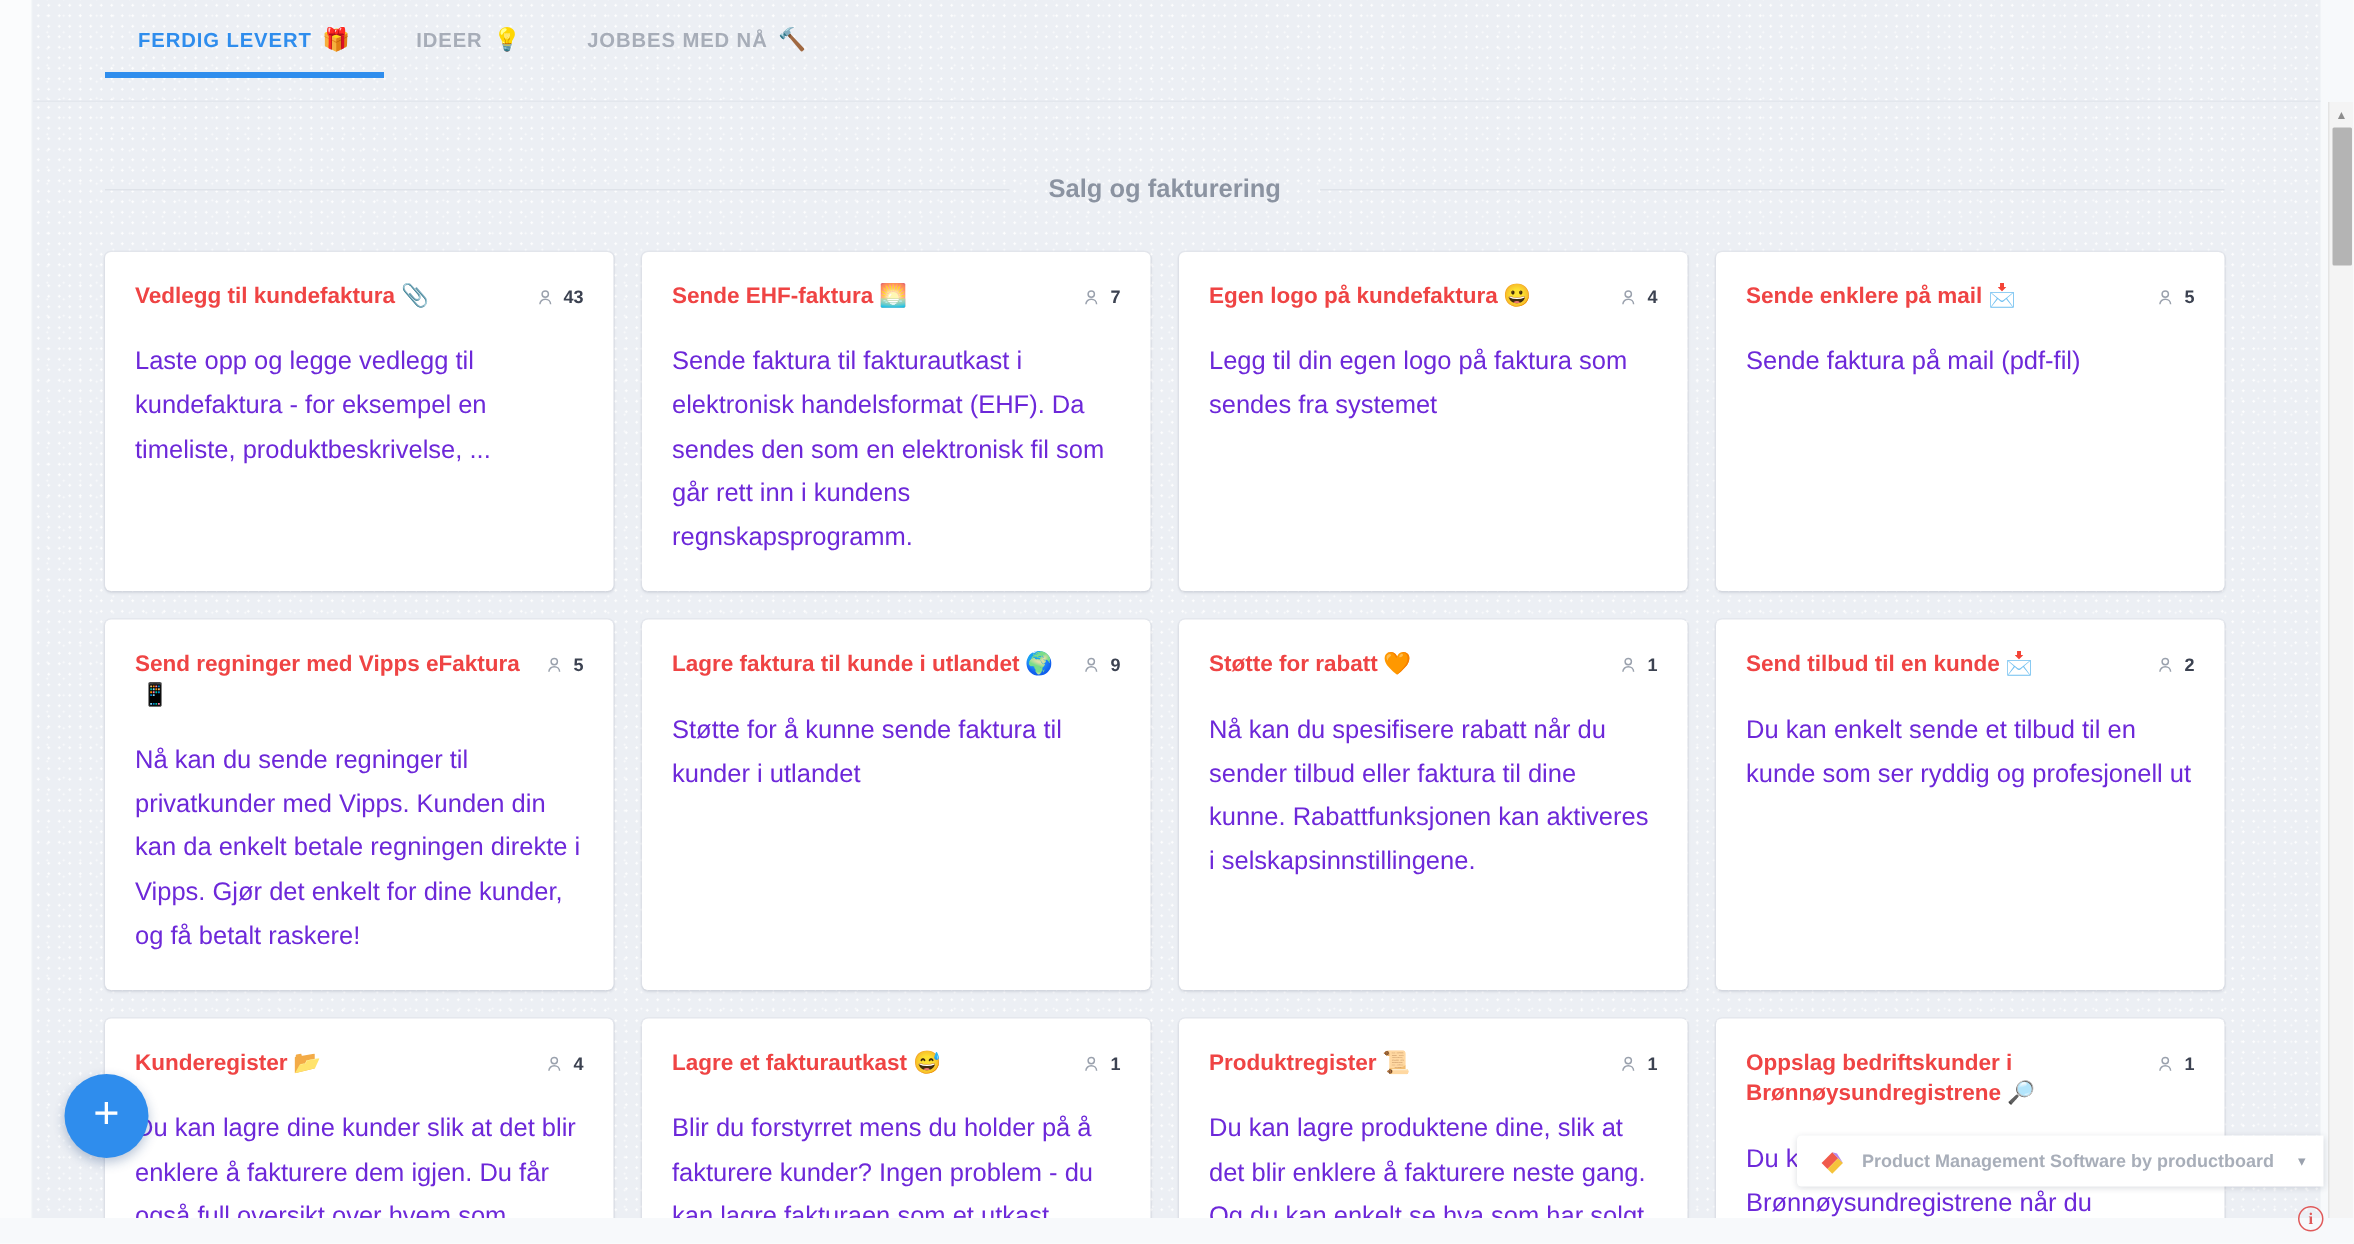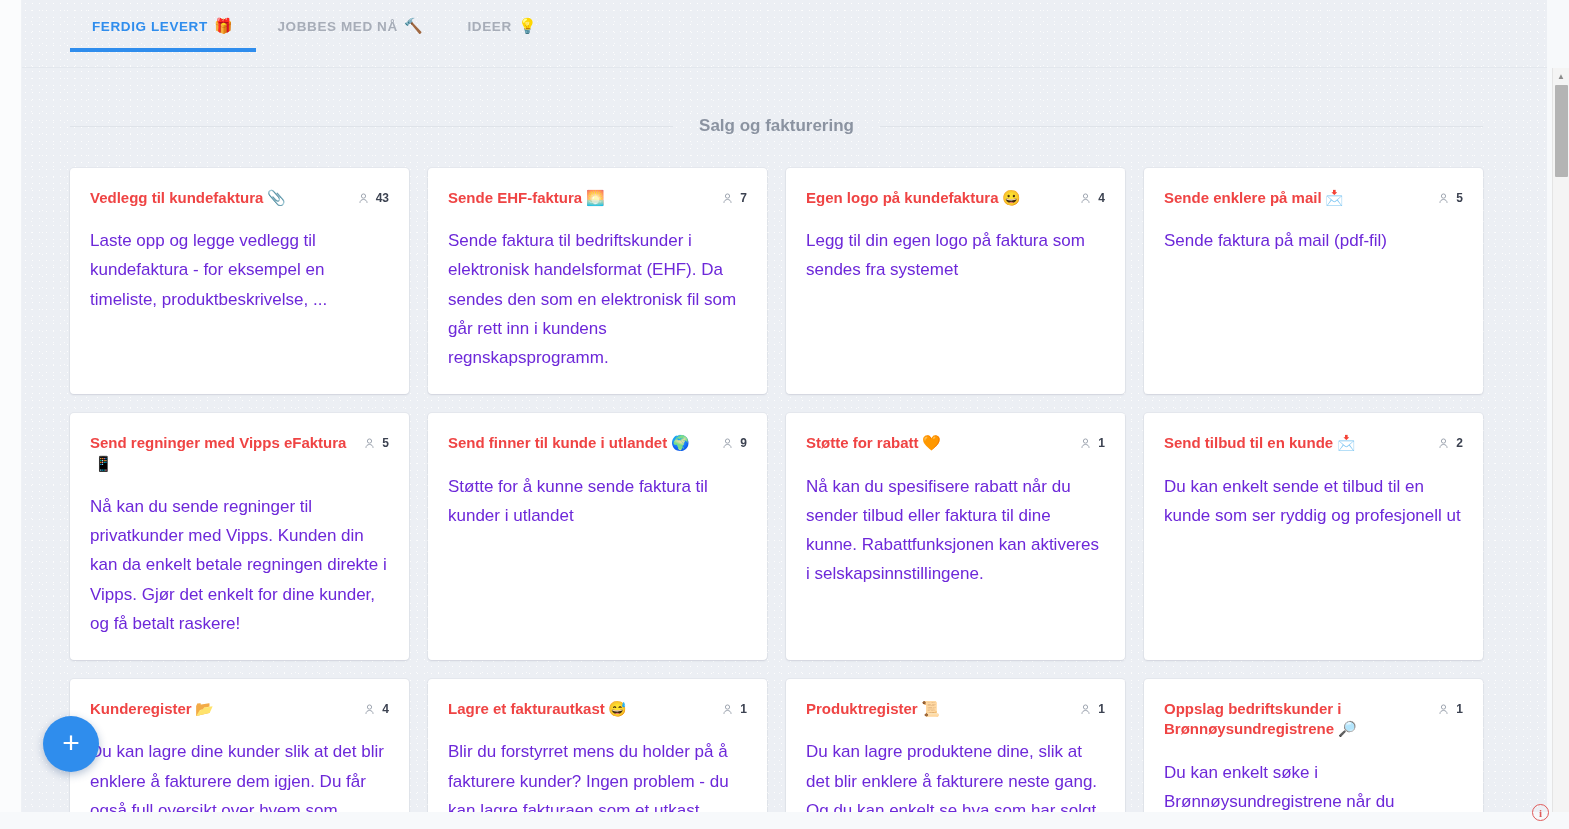--- a/index.html
+++ b/index.html
@@ -258,26 +258,26 @@
 <div id="app">
 
   <div class="left-gutter"></div>
 
   <div class="tabbar">
     <div class="tab active">
       <span class="tab-label">Ferdig levert</span>
       <span class="tab-emoji">🎁</span>
     </div>
     <div class="tab">
+      <span class="tab-label">Ideer</span>
+      <span class="tab-emoji">💡</span>
+    </div>
+    <div class="tab">
       <span class="tab-label">Jobbes med nå</span>
       <span class="tab-emoji">🔨</span>
-    </div>
-    <div class="tab">
-      <span class="tab-label">Ideer</span>
-      <span class="tab-emoji">💡</span>
     </div>
   </div>
 
   <div class="board-wrap">
     <div class="board">
 
       <div class="section-head">
         <div class="rule"></div>
         <div class="section-title">Salg og fakturering</div>
         <div class="rule"></div>
@@ -303,21 +303,21 @@
           <div class="card-head">
             <div class="card-title"><span>Sende EHF-faktura</span><span class="title-emoji">🌅</span></div>
             <div class="votes">
               <svg width="13" height="13" viewBox="0 0 16 16">
                   <circle cx="8" cy="5" r="2.6" fill="none" stroke="#9aa1ad" stroke-width="1.2"></circle>
                   <path d="M3.6 13.4c0-2.6 2-4.2 4.4-4.2s4.4 1.6 4.4 4.2" fill="none" stroke="#9aa1ad" stroke-width="1.2"></path>
                 </svg>
               <span class="count">7</span>
             </div>
           </div>
-          <div class="card-desc">Sende faktura til bedriftskunder i elektronisk handelsformat (EHF). Da sendes den som en elektronisk fil som går rett inn i kundens regnskapsprogramm.</div>
+          <div class="card-desc">Sende faktura til fakturautkast i elektronisk handelsformat (EHF). Da sendes den som en elektronisk fil som går rett inn i kundens regnskapsprogramm.</div>
         </div>
 
         <div class="card">
           <div class="card-head">
             <div class="card-title"><span>Egen logo på kundefaktura</span><span class="title-emoji">😀</span></div>
             <div class="votes">
               <svg width="13" height="13" viewBox="0 0 16 16">
                   <circle cx="8" cy="5" r="2.6" fill="none" stroke="#9aa1ad" stroke-width="1.2"></circle>
                   <path d="M3.6 13.4c0-2.6 2-4.2 4.4-4.2s4.4 1.6 4.4 4.2" fill="none" stroke="#9aa1ad" stroke-width="1.2"></path>
                 </svg>
@@ -350,21 +350,21 @@
                   <path d="M3.6 13.4c0-2.6 2-4.2 4.4-4.2s4.4 1.6 4.4 4.2" fill="none" stroke="#9aa1ad" stroke-width="1.2"></path>
                 </svg>
               <span class="count">5</span>
             </div>
           </div>
           <div class="card-desc">Nå kan du sende regninger til privatkunder med Vipps. Kunden din kan da enkelt betale regningen direkte i Vipps. Gjør det enkelt for dine kunder, og få betalt raskere!</div>
         </div>
 
         <div class="card">
           <div class="card-head">
-            <div class="card-title"><span>Send finner til kunde i utlandet</span><span class="title-emoji">🌍</span></div>
+            <div class="card-title"><span>Lagre faktura til kunde i utlandet</span><span class="title-emoji">🌍</span></div>
             <div class="votes">
               <svg width="13" height="13" viewBox="0 0 16 16">
                   <circle cx="8" cy="5" r="2.6" fill="none" stroke="#9aa1ad" stroke-width="1.2"></circle>
                   <path d="M3.6 13.4c0-2.6 2-4.2 4.4-4.2s4.4 1.6 4.4 4.2" fill="none" stroke="#9aa1ad" stroke-width="1.2"></path>
                 </svg>
               <span class="count">9</span>
             </div>
           </div>
           <div class="card-desc">Støtte for å kunne sende faktura til kunder i utlandet</div>
         </div>
@@ -454,20 +454,29 @@
         </div>
 
       </div>
     </div>
   </div>
 
   <div class="fab">
     <span class="plus">+</span>
   </div>
 
+  <div class="pb-badge">
+    <svg width="19" height="19" viewBox="0 0 24 24">
+      <polygon points="3,13 12,4 17,9 8,18" fill="#f05a4b"></polygon>
+      <polygon points="8,18 17,9 21,13 12,22" fill="#f5c33b"></polygon>
+      <polygon points="12,4 17,9 21,13 16,5" fill="#9b5de5" opacity="0.75"></polygon>
+    </svg>
+    <span class="pb-text">Product Management Software by productboard</span>
+    <span class="chev">▾</span>
+  </div>
 
   <div class="info-dot">i</div>
 
   <div class="vscroll">
     <div class="arrow">▲</div>
     <div class="thumb"></div>
   </div>
   <div class="hscroll"></div>
 
 </div>

